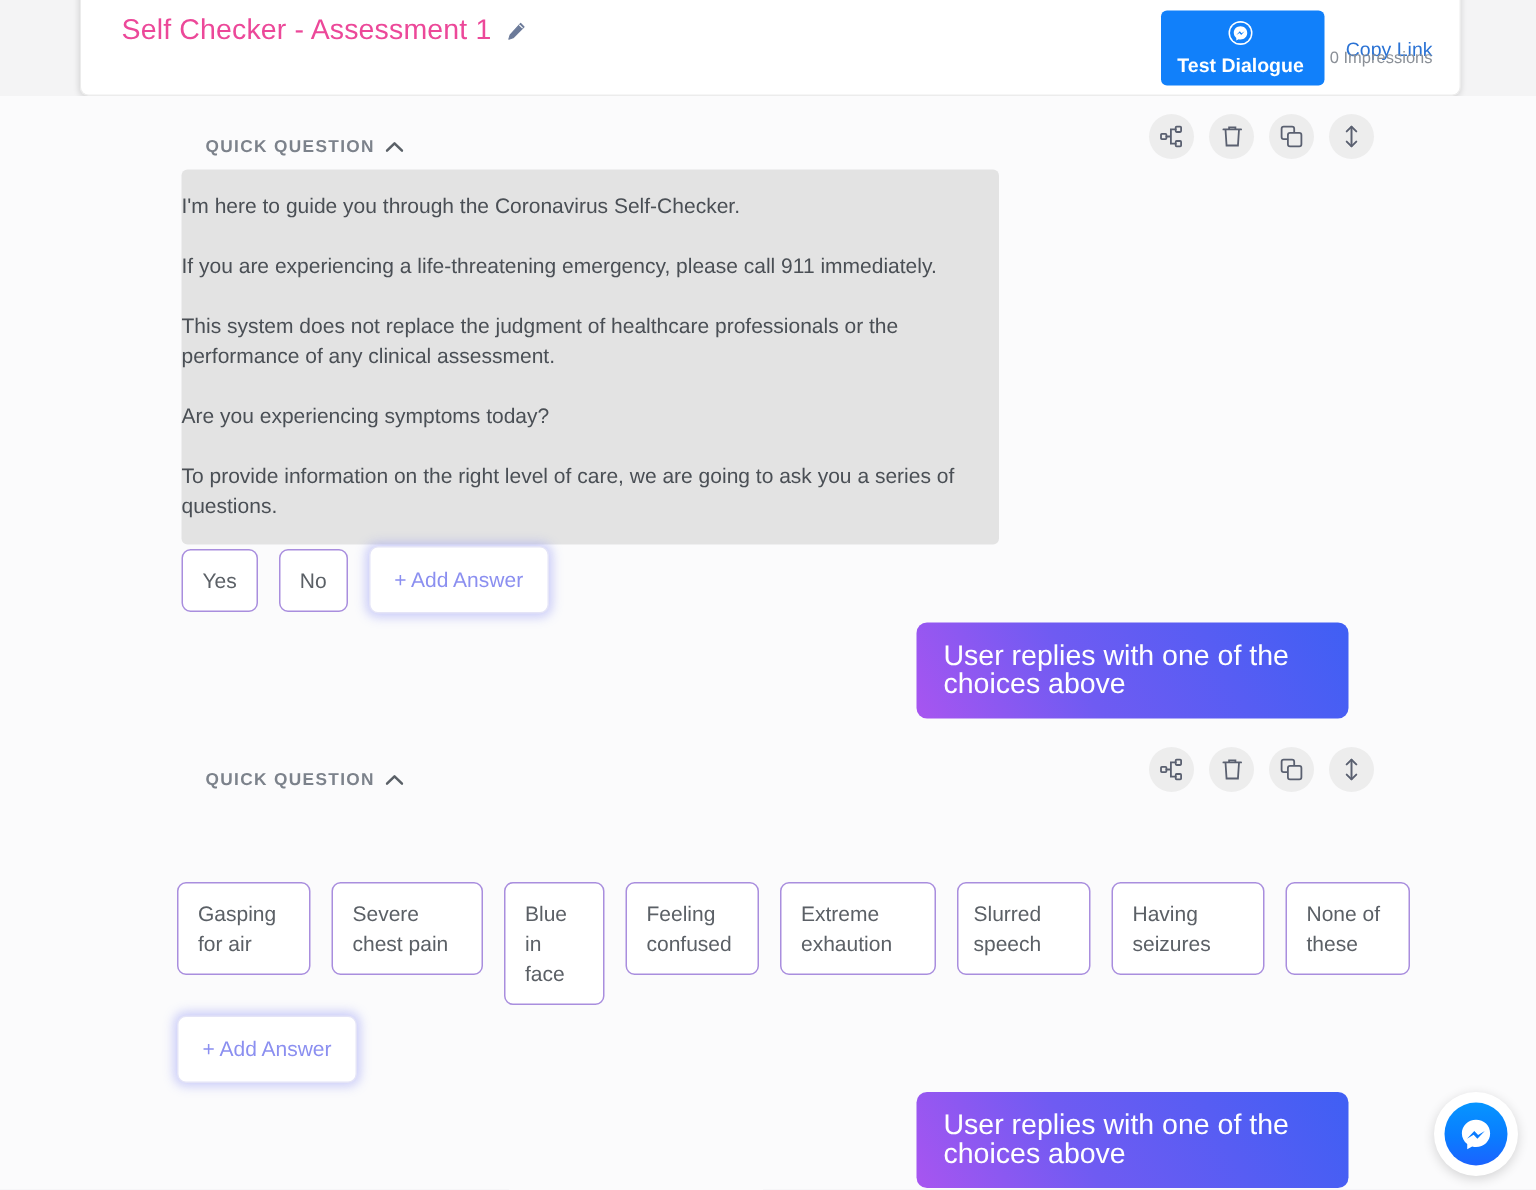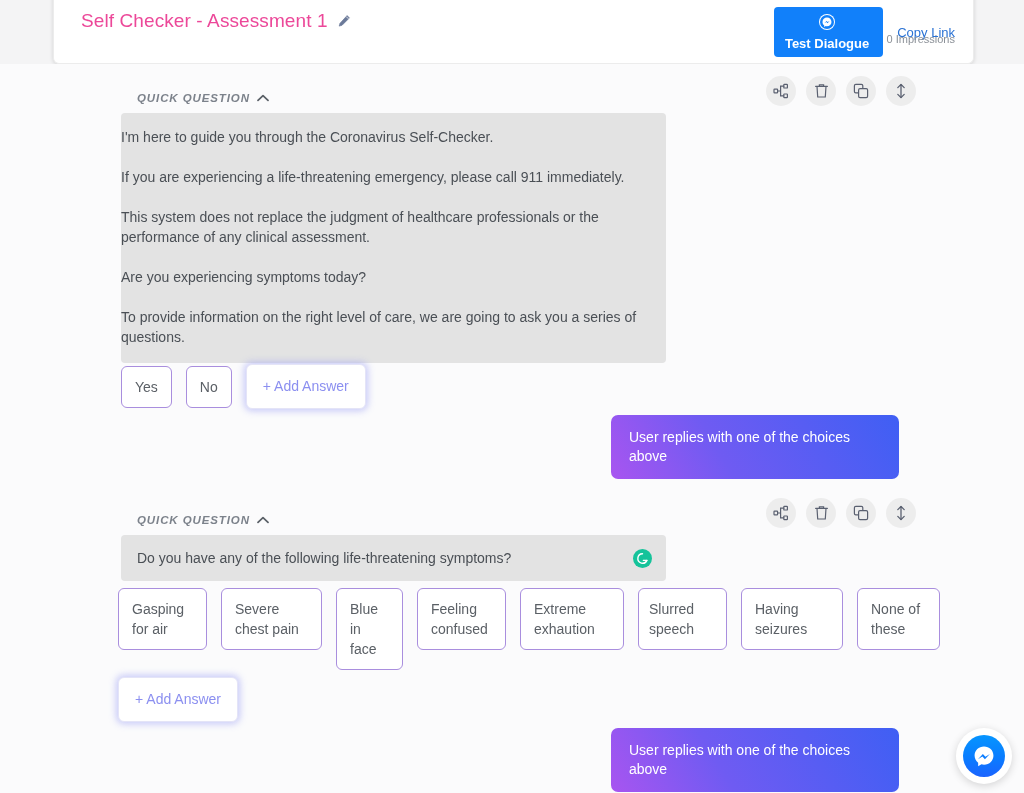--- a/index.html
+++ b/index.html
@@ -95,21 +95,20 @@
 
   
   .block { position: absolute; }
   .block-label {
     display: inline-flex; align-items: center; gap: 7px;
     font-size: 11.5px;
     font-weight: bold;
     letter-spacing: 0.9px;
     color: #7c828b;
     cursor: pointer;
-    font-style: italic;
   }
   .chev-up { display:block; }
 
   .icon-row {
     position: absolute;
     display: flex; gap: 10px;
   }
   .icon-btn {
     width: 30px; height: 30px;
     border-radius: 50%;
@@ -168,21 +167,21 @@
     box-shadow: 0 0 7px 2px rgba(138,142,245,0.45);
     font-family: inherit;
     line-height: 19px;
   }
 
   
   .user-reply {
     position: absolute;
     background: linear-gradient(60deg, #a855f0 0%, #6f5bf2 38%, #3f5ff4 100%);
     color: #ffffff;
-    font-size: 14px;
+    font-size: 19px;
     border-radius: 7px;
     padding: 13px 18px;
     line-height: 19px;
   }
 
   
   .fab {
     position: absolute;
     right: 12px; bottom: 9px;
     width: 56px; height: 56px;
@@ -328,29 +327,20 @@
       </button>
       <button class="icon-btn">
         <svg width="12" height="16" viewBox="0 0 12 16" fill="none" stroke="#5a6070" stroke-width="1.3">
           <path d="M6 1.6 V14.4" stroke-linecap="round"></path>
           <path d="M2.8 4.6 L6 1.4 L9.2 4.6" stroke-linecap="round" stroke-linejoin="round"></path>
           <path d="M2.8 11.4 L6 14.6 L9.2 11.4" stroke-linecap="round" stroke-linejoin="round"></path>
         </svg>
       </button>
     </div>
 
-    <div class="bubble bubble-inline" style="position:absolute; left:121px; top:471px; width:545px; padding:13px 14px 13px 16px;">
-      <span>Do you have any of the following life-threatening symptoms?</span>
-      <span class="grammarly-icon">
-        <svg width="13" height="13" viewBox="0 0 16 16" fill="none">
-          <path d="M8 2.2 A5.8 5.8 0 1 0 13.4 10.3" stroke="#ffffff" stroke-width="1.7" stroke-linecap="round"></path>
-          <path d="M13.4 10.3 H9.0" stroke="#ffffff" stroke-width="1.7" stroke-linecap="round"></path>
-        </svg>
-      </span>
-    </div>
 
     <div class="answers" style="left:118px; top:524px; gap:14px;">
       <div class="chip" style="width:89px;">Gasping
 for air</div>
       <div class="chip" style="width:101px;">Severe
 chest pain</div>
       <div class="chip" style="width:67px;">Blue
 in
 face</div>
       <div class="chip" style="width:89px;">Feeling

